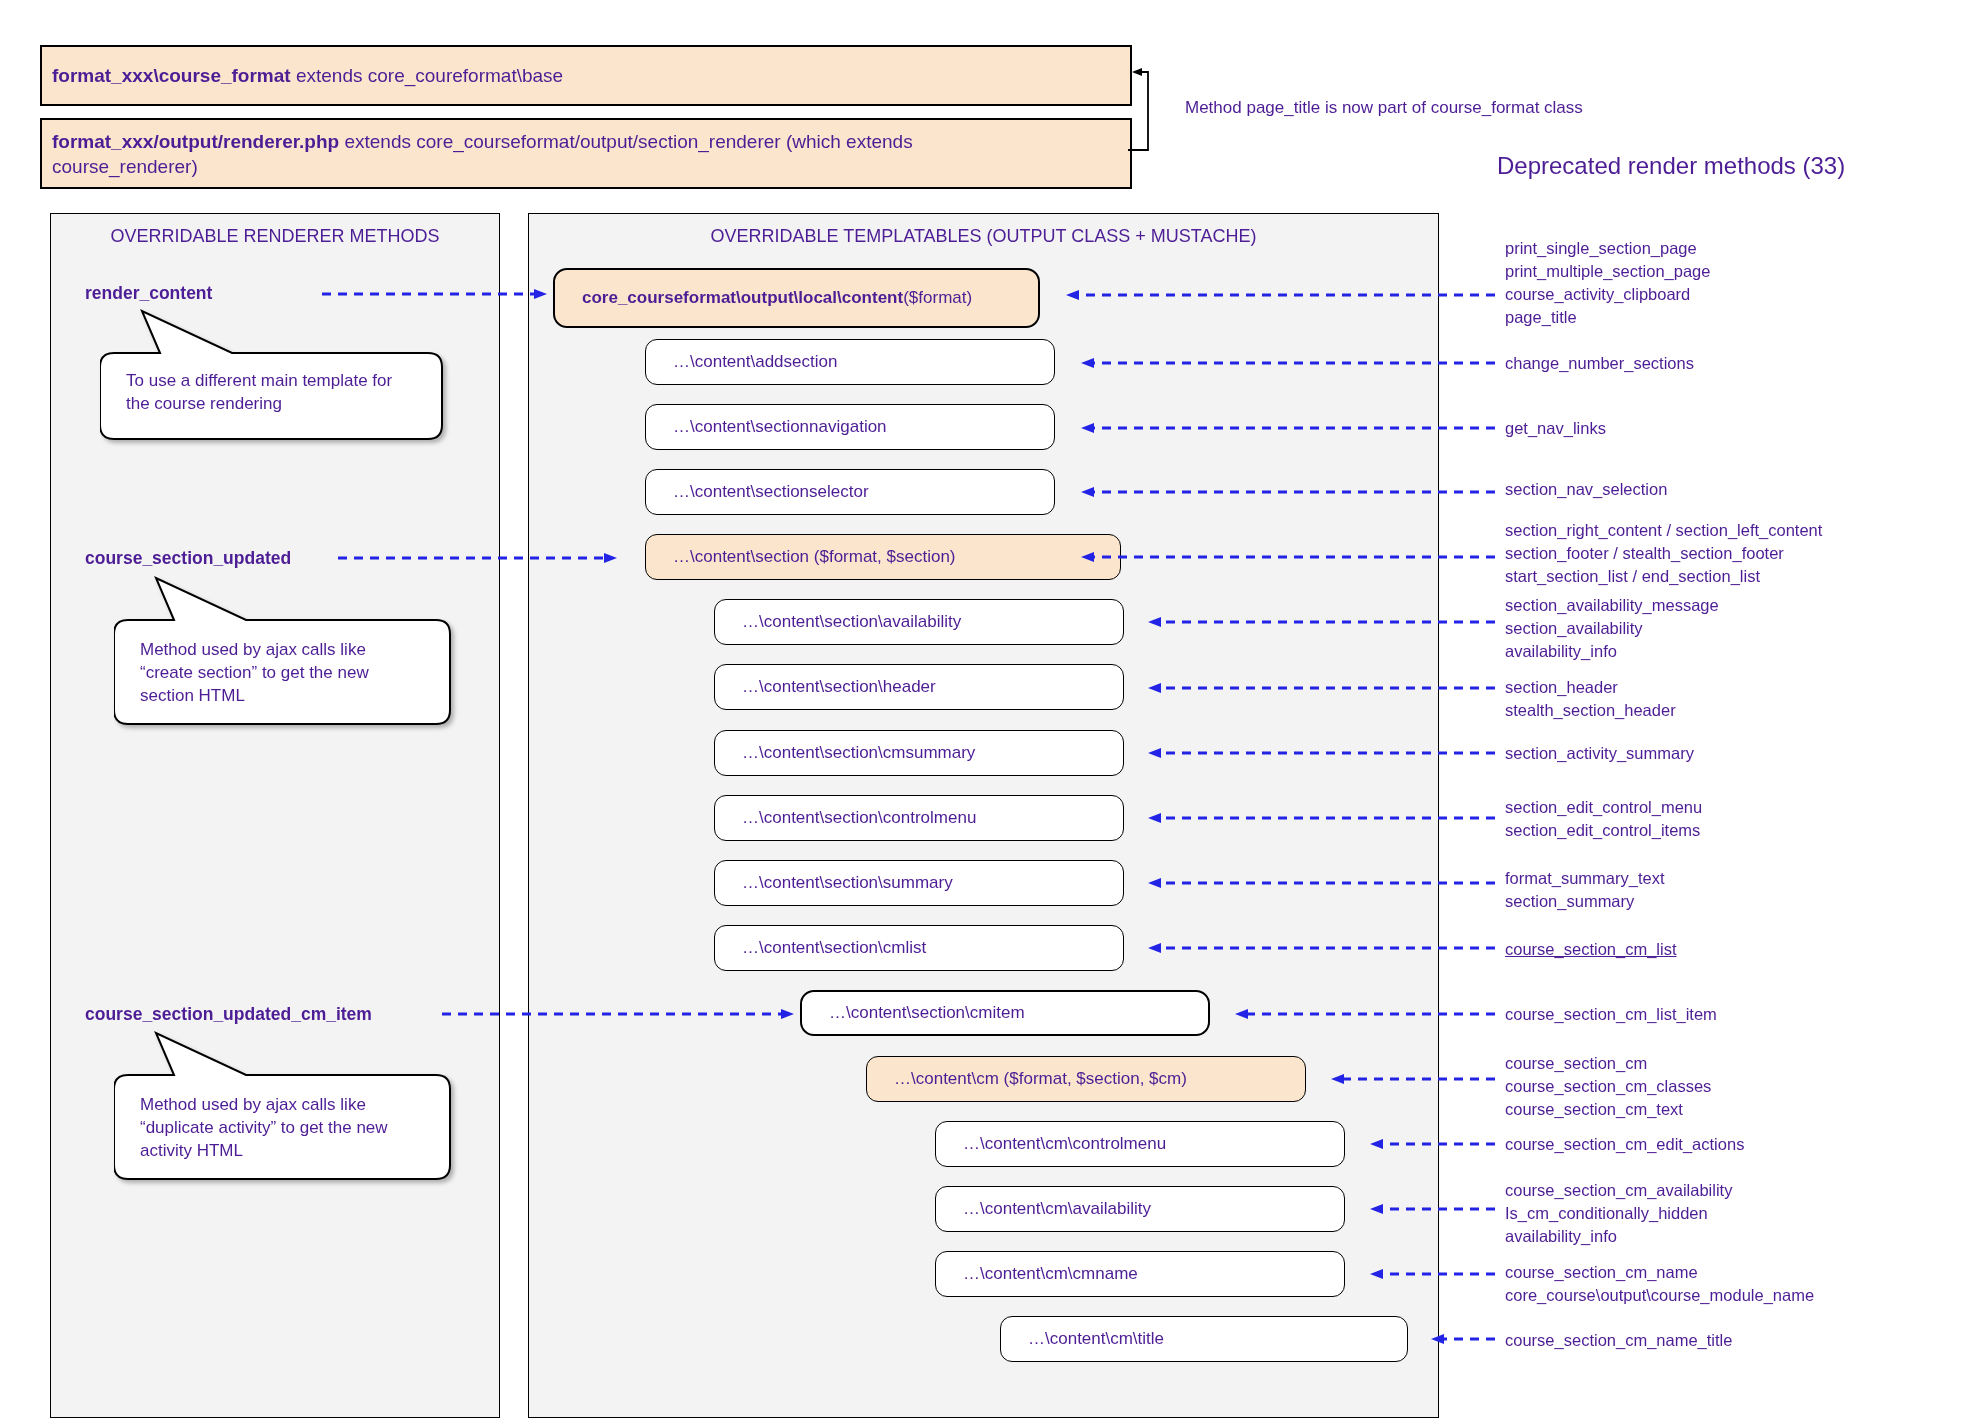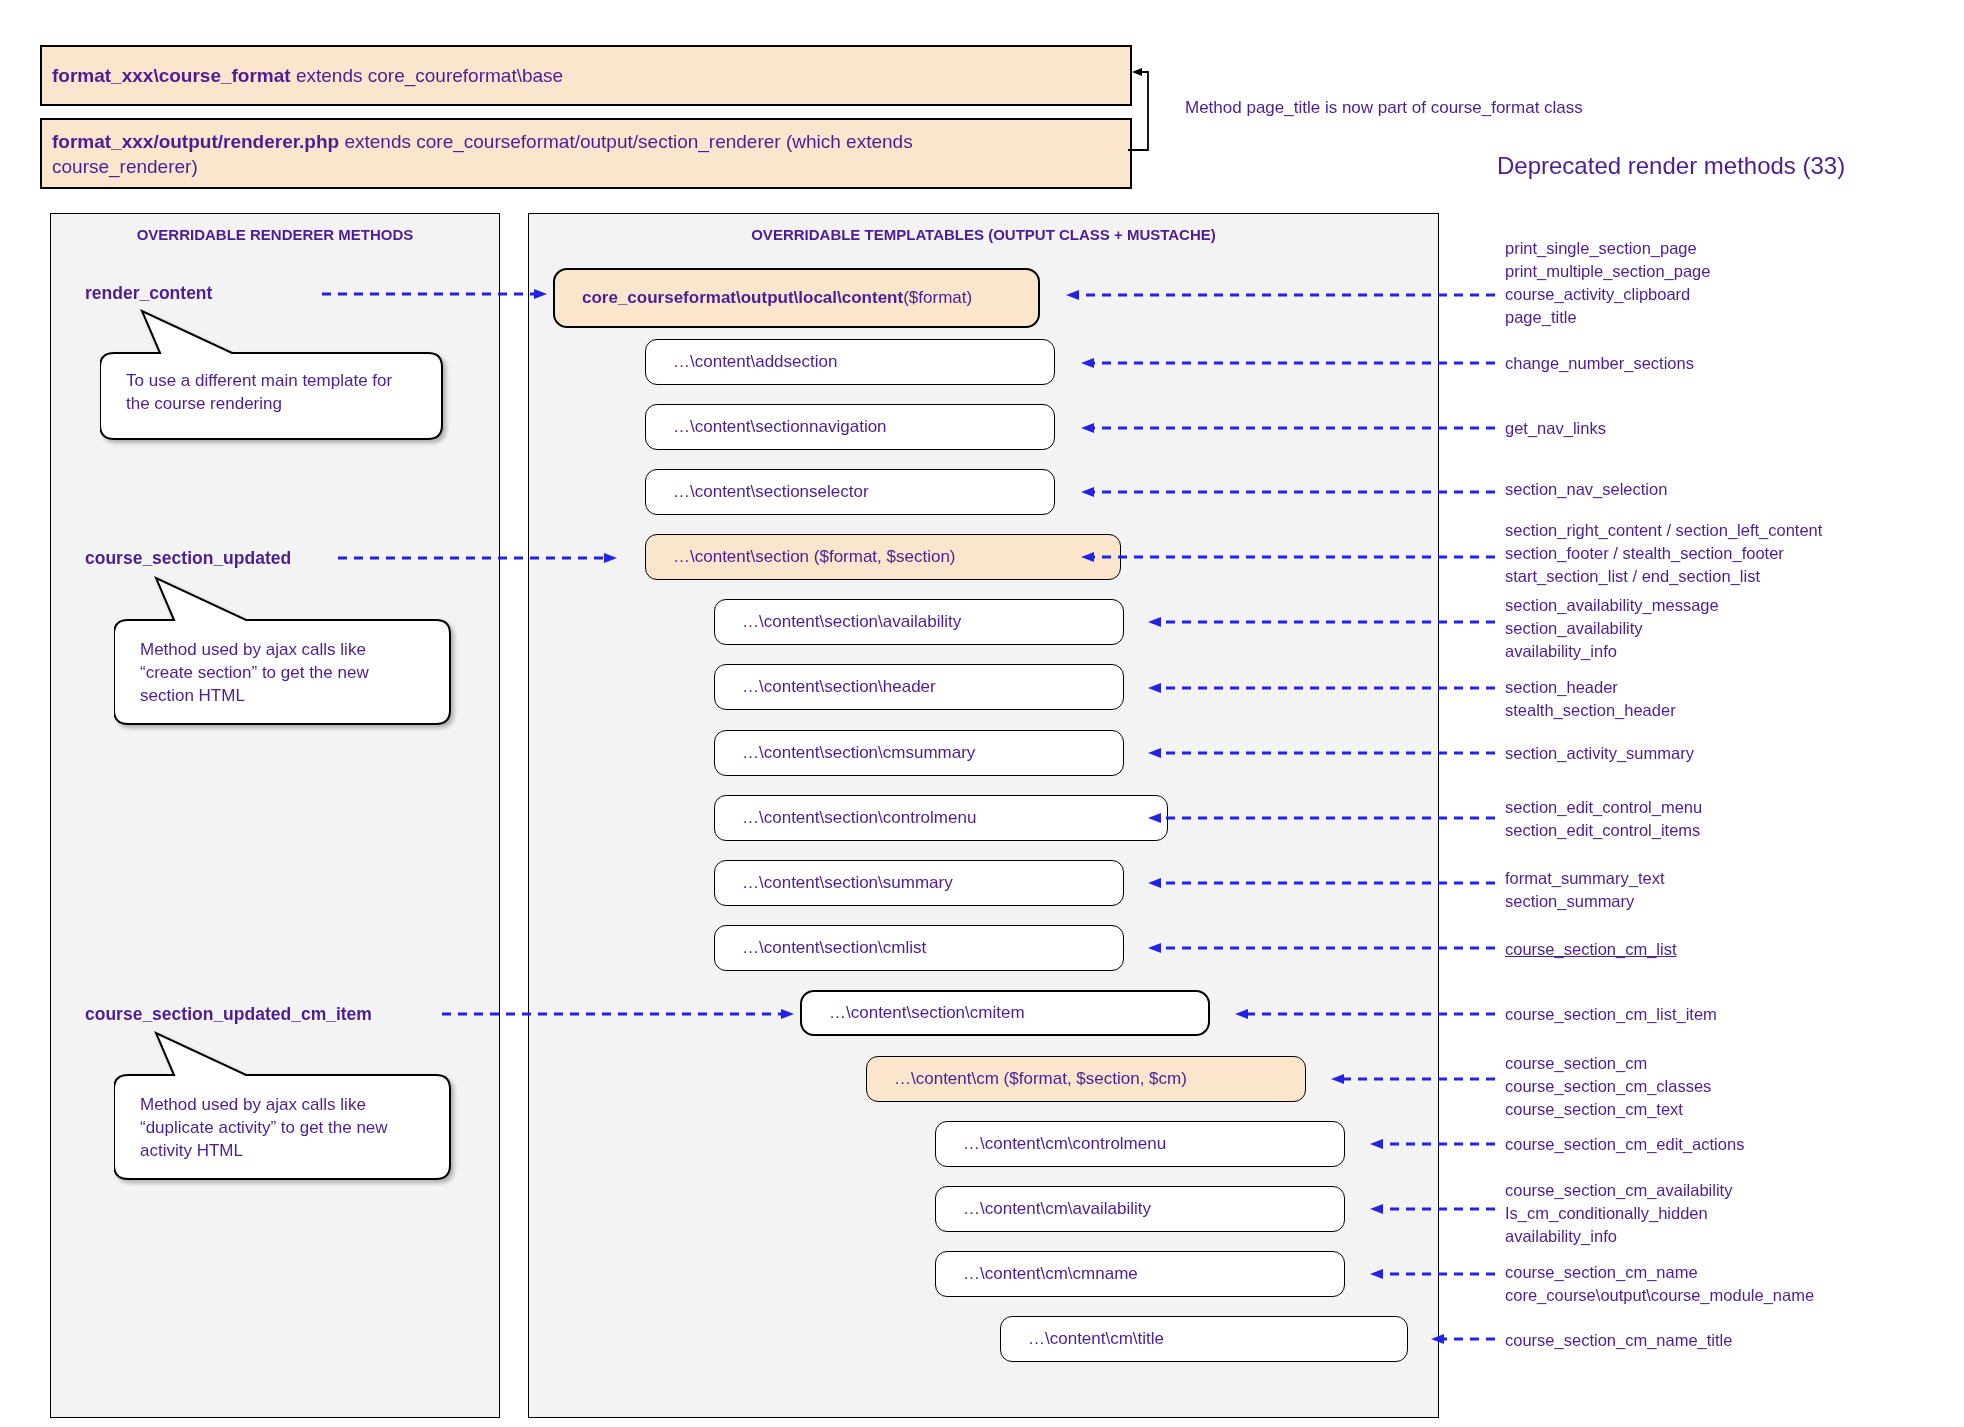--- a/index.html
+++ b/index.html
@@ -11,21 +11,21 @@
           border:2px solid #000;padding:0 10px;display:flex;flex-direction:column;
           justify-content:center;font-size:19px;line-height:25px;}
   .bld{font-weight:bold;}
 
   .note-text{position:absolute;font-size:17px;}
   .deprecated-title{position:absolute;font-size:24px;}
 
   
   .panel{position:absolute;top:213px;height:1205px;background:#f3f3f3;border:1.5px solid #000;box-sizing:border-box;}
   .panel-title{position:absolute;top:12px;left:0;right:0;text-align:center;
-               font-weight:bold;font-size:15px;}
+               font-weight:normal;font-size:18px;}
 
   
   .method-label{position:absolute;font-weight:bold;font-size:17.5px;white-space:nowrap;}
 
   
   .bubble{position:absolute;}
   .bubble svg{display:block;filter:drop-shadow(3px 3px 2px rgba(0,0,0,.28));}
   .bubble-text{position:absolute;left:26px;font-size:17px;line-height:23px;white-space:nowrap;}
 
   
@@ -103,21 +103,21 @@
       <span class="bld">core_courseformat\output\local\content</span>
       <span> ($format)</span>
     </div>
   <div class="mbox" style="left:645px;top:339px;width:410px;">…\content\addsection</div>
   <div class="mbox" style="left:645px;top:404px;width:410px;">…\content\sectionnavigation</div>
   <div class="mbox" style="left:645px;top:469px;width:410px;">…\content\sectionselector</div>
   <div class="mbox orange" style="left:645px;top:534px;width:476px;">…\content\section ($format, $section)</div>
   <div class="mbox" style="left:714px;top:599px;width:410px;">…\content\section\availability</div>
   <div class="mbox" style="left:714px;top:664px;width:410px;">…\content\section\header</div>
   <div class="mbox" style="left:714px;top:730px;width:410px;">…\content\section\cmsummary</div>
-  <div class="mbox" style="left:714px;top:795px;width:454px;">…\content\section\controlmenu</div>
+  <div class="mbox" style="left:714px;top:795px;width:410px;">…\content\section\controlmenu</div>
   <div class="mbox" style="left:714px;top:860px;width:410px;">…\content\section\summary</div>
   <div class="mbox" style="left:714px;top:925px;width:410px;">…\content\section\cmlist</div>
   <div class="mbox thick" style="left:800px;top:990px;width:410px;">…\content\section\cmitem</div>
   <div class="mbox orange" style="left:866px;top:1056px;width:440px;">…\content\cm ($format, $section, $cm)</div>
   <div class="mbox" style="left:935px;top:1121px;width:410px;">…\content\cm\controlmenu</div>
   <div class="mbox" style="left:935px;top:1186px;width:410px;">…\content\cm\availability</div>
   <div class="mbox" style="left:935px;top:1251px;width:410px;">…\content\cm\cmname</div>
   <div class="mbox" style="left:1000px;top:1316px;width:408px;">…\content\cm\title</div>
 
   <div class="dep-group" style="top:237px;">

